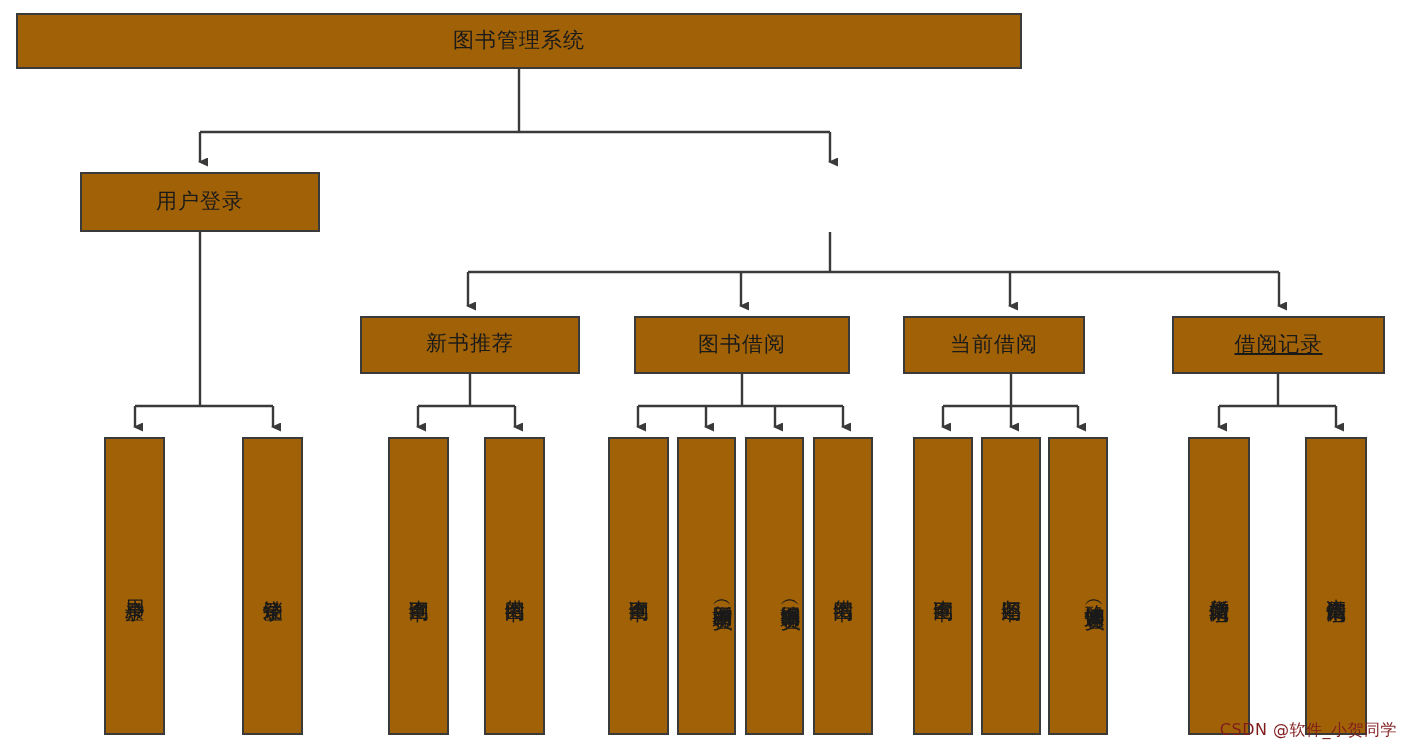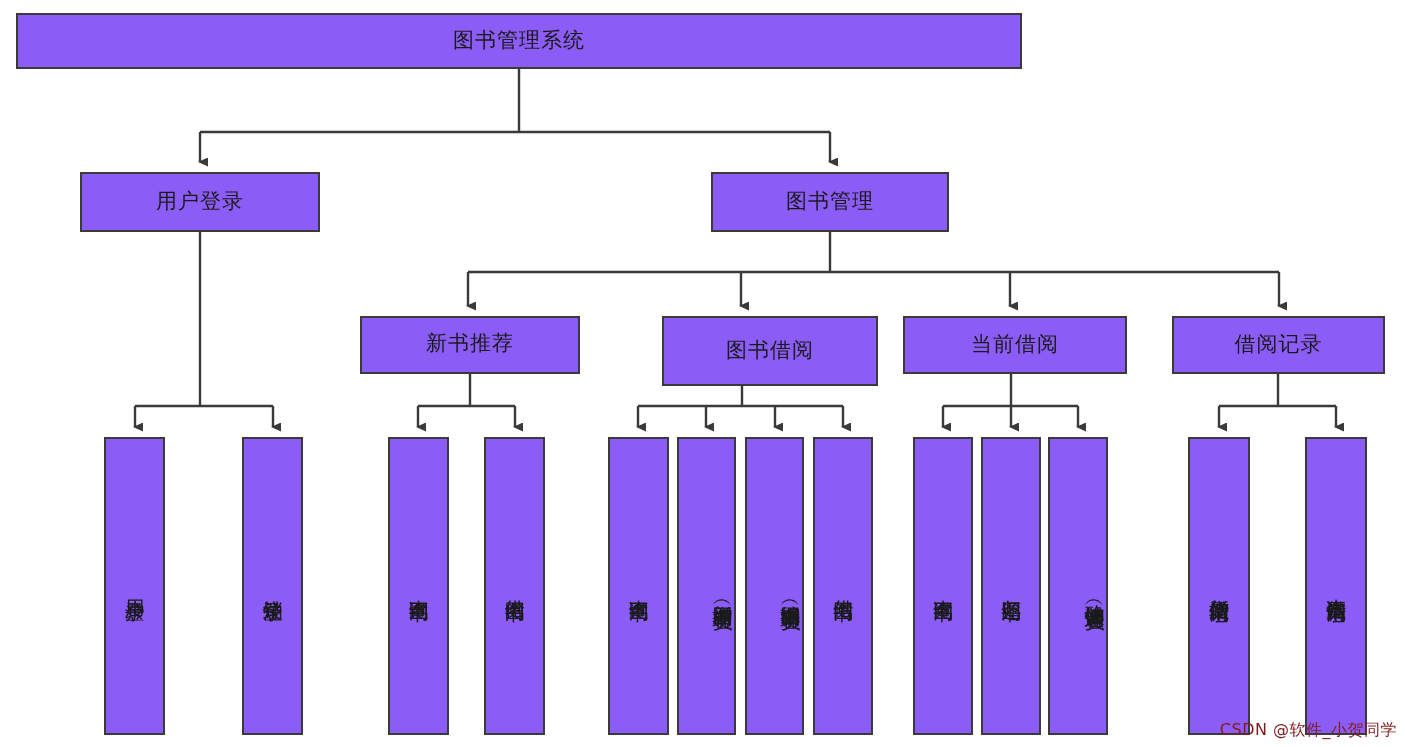--- a/index.html
+++ b/index.html
@@ -7,21 +7,21 @@
     width:1405px;height:747px;
     background:#ffffff;
     font-family:"DejaVu Sans","Liberation Sans",sans-serif;
     overflow:hidden;
     position:relative;
   }
   #canvas{position:absolute;left:0;top:0;width:1405px;height:747px;}
   .node{
     position:absolute;
     box-sizing:border-box;
-    background:#8b5cf6;
+    background:#a16207;
     border:2px solid #3a3a3a;
     display:flex;
     align-items:center;
     justify-content:center;
     color:#1a1a1a;
   }
   .node-h{
     font-size:21px;
     letter-spacing:1px;
     line-height:1.1;
@@ -104,34 +104,31 @@
     </g>
   </svg>
 
   <div class="node node-h" style="left:16px;top:13px;width:1006px;height:56px;">
     <span>图书管理系统</span>
   </div>
 
   <div class="node node-h" style="left:80px;top:172px;width:240px;height:60px;">
     <span>用户登录</span>
   </div>
-  <div class="node node-h" style="left:711px;top:172px;width:238px;height:60px;">
-    <span>图书管理</span>
-  </div>
 
   <div class="node node-h" style="left:360px;top:316px;width:220px;height:58px;font-family:Liberation Mono, monospace;">
     <span>新书推荐</span>
   </div>
-  <div class="node node-h" style="left:634px;top:316px;width:216px;height:70px;margin-left:28px;">
+  <div class="node node-h" style="left:634px;top:316px;width:216px;height:58px;">
     <span>图书借阅</span>
   </div>
-  <div class="node node-h" style="left:903px;top:316px;width:224px;height:58px;">
+  <div class="node node-h" style="left:903px;top:316px;width:182px;height:58px;">
     <span>当前借阅</span>
   </div>
-  <div class="node node-h" style="left:1172px;top:316px;width:213px;height:58px;">
+  <div class="node node-h" style="left:1172px;top:316px;width:213px;height:58px;text-decoration:underline;">
     <span>借阅记录</span>
   </div>
 
   <div class="node node-v v-center" style="left:104px;top:437px;width:61px;height:298px;">
     <span>用户登录</span>
   </div>
   <div class="node node-v v-center" style="left:242px;top:437px;width:61px;height:298px;">
     <span>注销登录</span>
   </div>
   <div class="node node-v v-center" style="left:388px;top:437px;width:61px;height:298px;">

